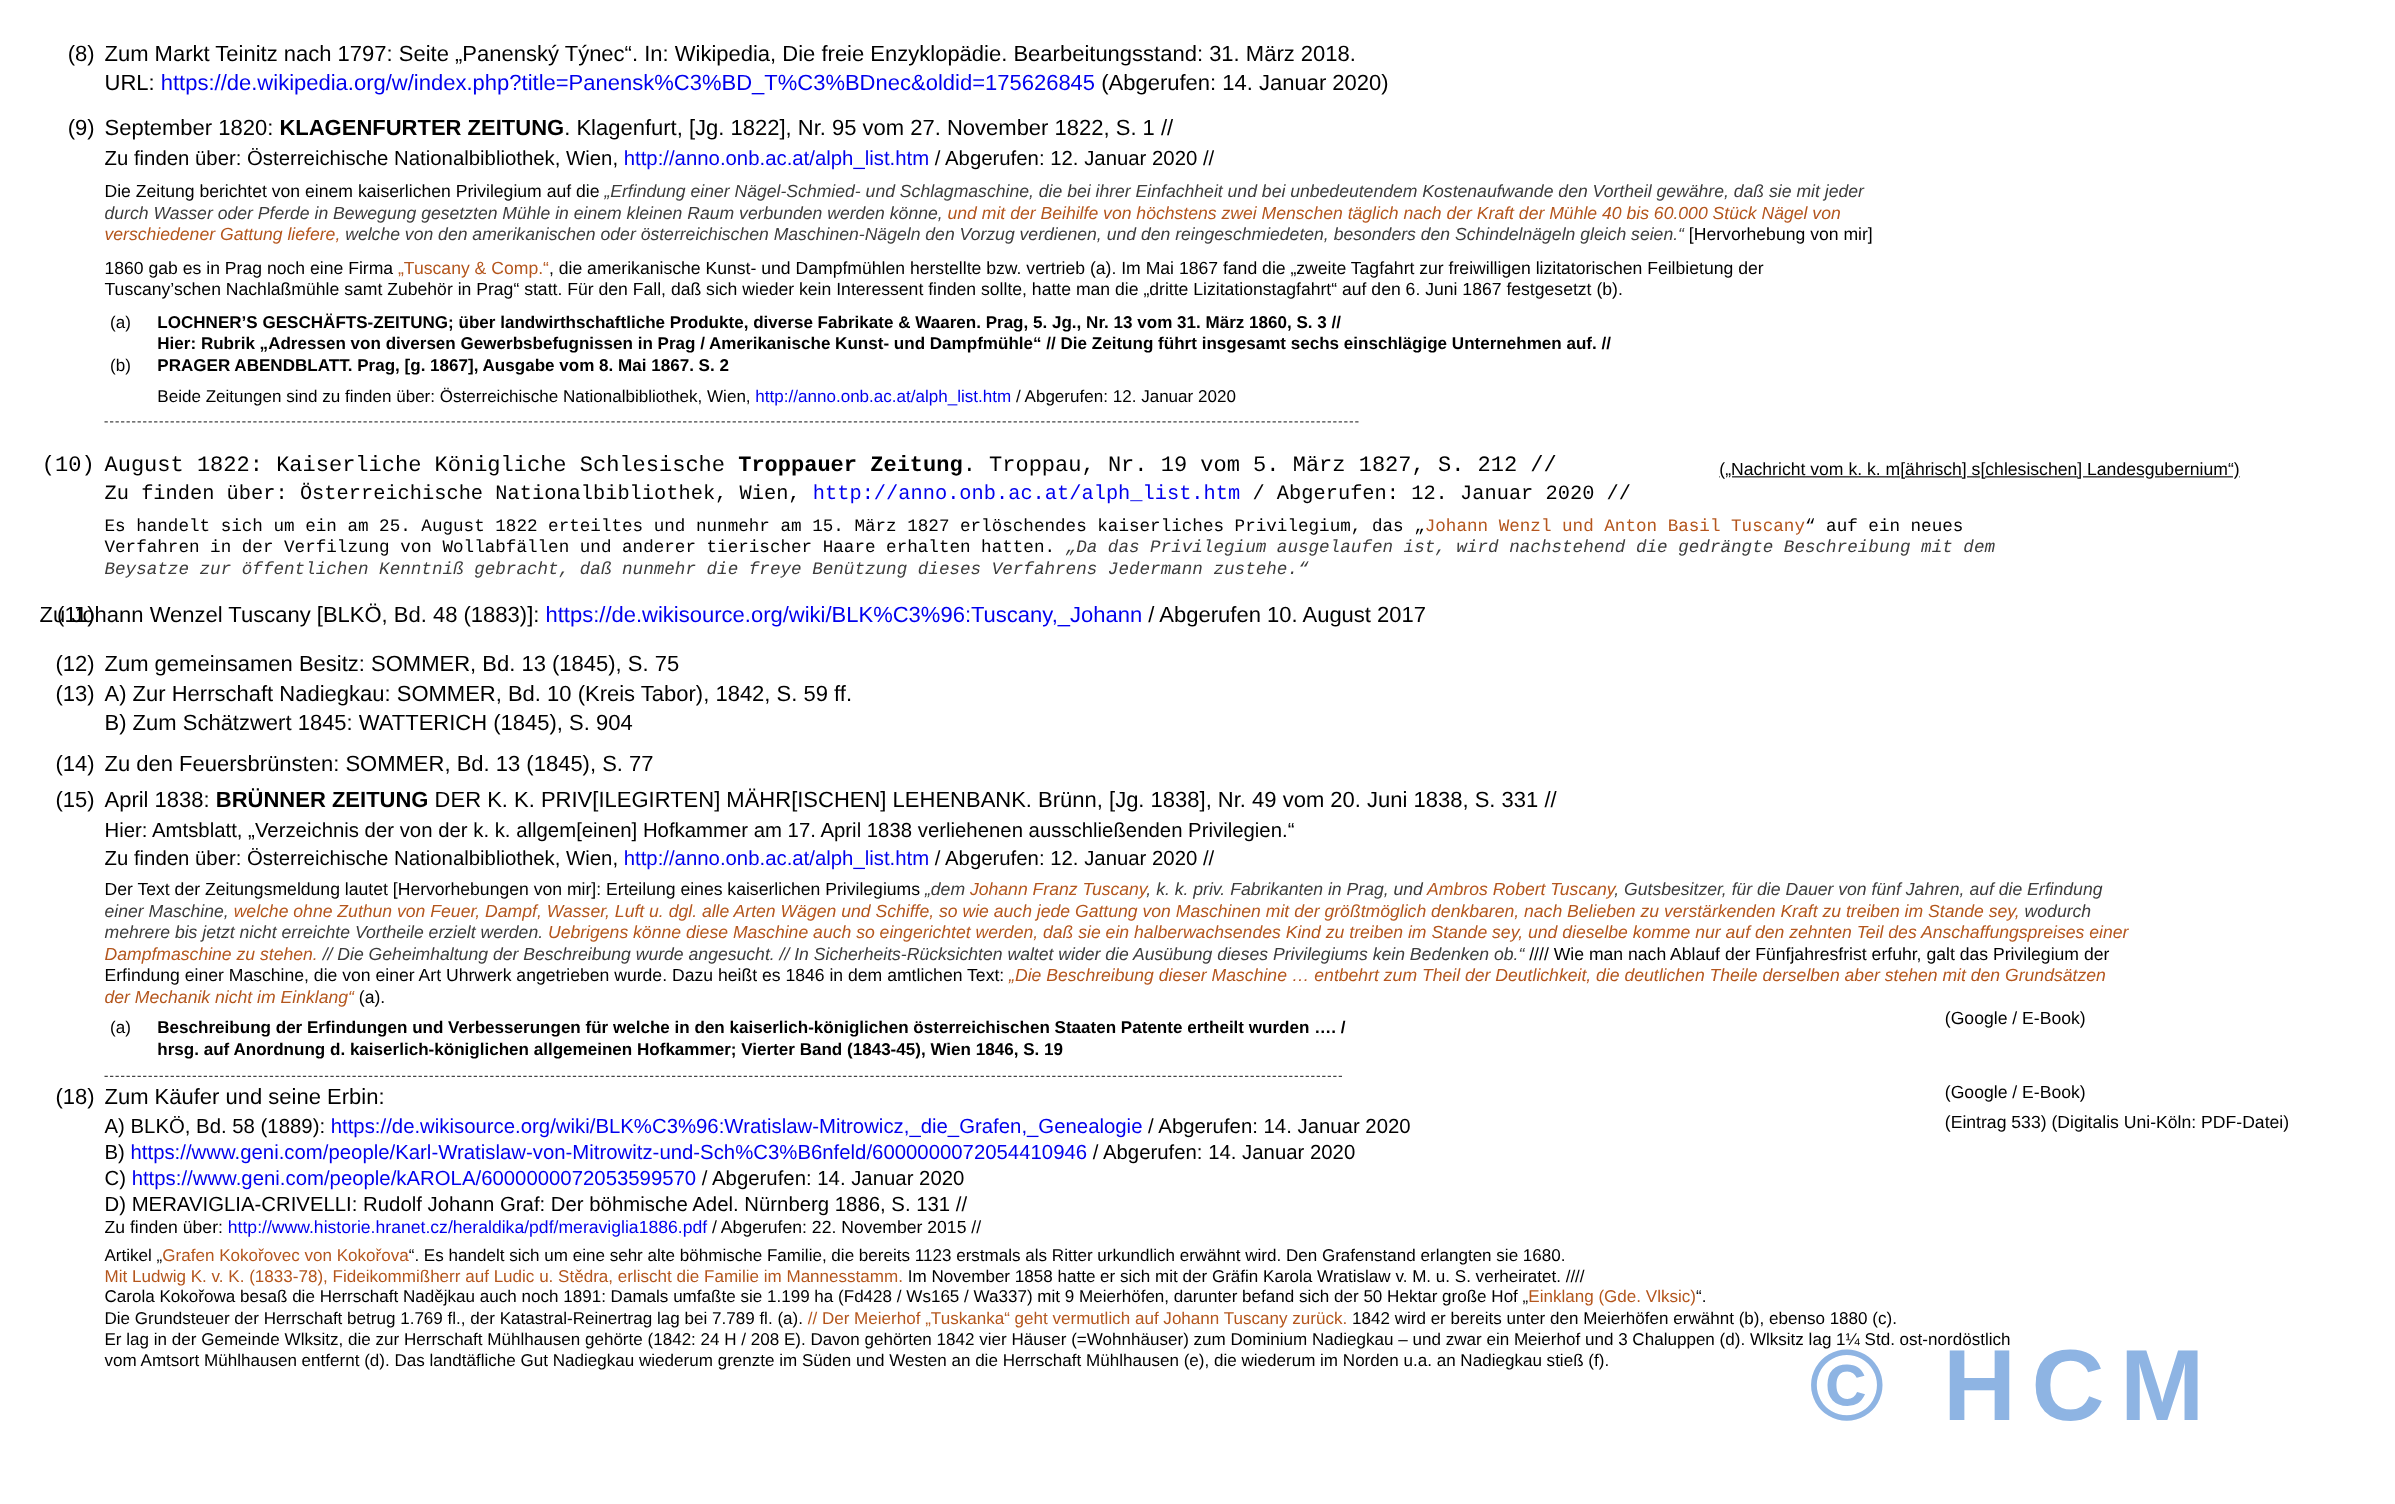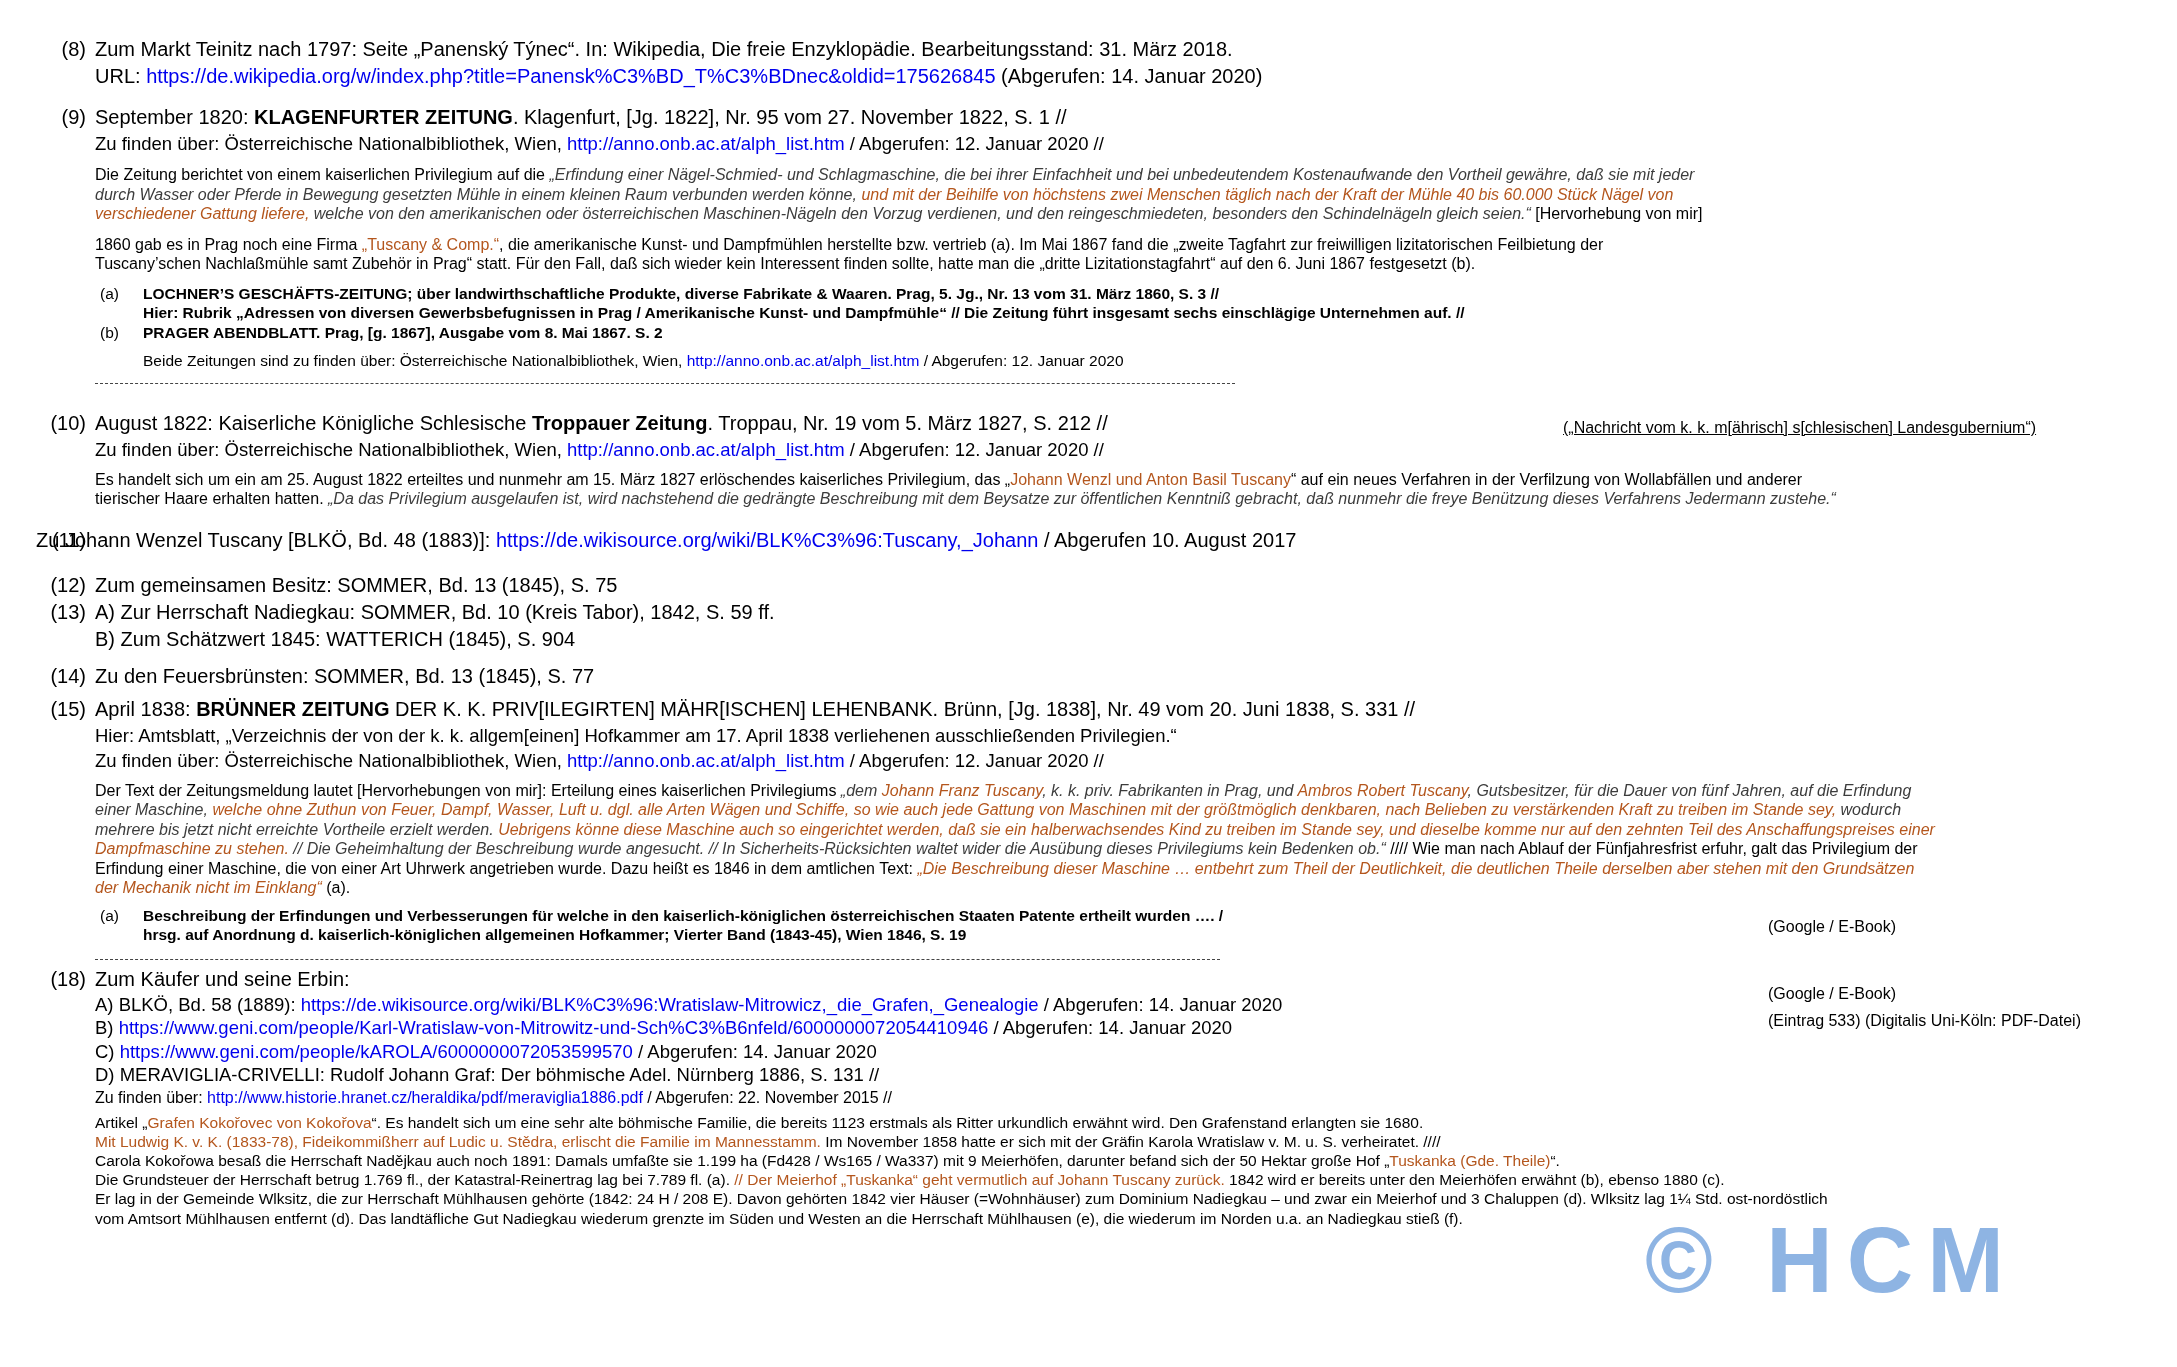--- a/index.html
+++ b/index.html
@@ -60,21 +60,21 @@
     <div class="fnrow f15">
       <span class="fnlabel">(b)</span>
       <div class="fntext">
         <div>PRAGER ABENDBLATT. Prag, [g. 1867], Ausgabe vom 8. Mai 1867. S. 2</div>
       </div>
     </div>
     <div class="f15" style="margin-top:9px;margin-left:48px;"><span>Beide Zeitungen sind zu finden über: Österreichische Nationalbibliothek, Wien, </span><a class="lnk">http://anno.onb.ac.at/alph_list.htm</a><span> / Abgerufen: 12. Januar 2020</span></div>
     <div class="sep"></div>
   </div>
 
-  <div class="row h" style="margin-top:26px;">
+  <div class="row h" style="margin-top:26px;font-family:Liberation Mono, monospace;">
     <span class="num">(10)</span>
     <div><span>August 1822: Kaiserliche Königliche Schlesische </span><span class="b">Troppauer Zeitung</span><span>. Troppau, Nr. 19 vom 5. März 1827, S. 212 //</span></div>
     <div class="sub"><span>Zu finden über: Österreichische Nationalbibliothek, Wien, </span><a class="lnk">http://anno.onb.ac.at/alph_list.htm</a><span> / Abgerufen: 12. Januar 2020 //</span></div>
     <div class="p16" style="margin-top:8px;max-width:1765px;">
       <span>Es handelt sich um ein am 25. August 1822 erteiltes und nunmehr am 15. März 1827 erlöschendes kaiserliches Privilegium, das „</span><span class="or">Johann Wenzl und Anton Basil Tuscany</span><span>“ auf ein neues Verfahren in der Verfilzung von Wollabfällen und anderer tierischer Haare erhalten hatten. </span><span class="it">„Da das Privilegium ausgelaufen ist, wird nachstehend die gedrängte Beschreibung mit dem Beysatze zur öffentlichen Kenntniß gebracht, daß nunmehr die freye Benützung dieses Verfahrens Jedermann zustehe.“</span>
     </div>
   </div>
 
   <div class="row h" style="margin-top:18px;padding-left:36px;">
     <span class="num">(11)</span>
@@ -121,21 +121,21 @@
     <span class="num">(18)</span>
     <div>Zum Käufer und seine Erbin:</div>
     <div class="sub" style="line-height:23.5px;"><span>A) BLKÖ, Bd. 58 (1889): </span><a class="lnk">https://de.wikisource.org/wiki/BLK%C3%96:Wratislaw-Mitrowicz,_die_Grafen,_Genealogie</a><span> / Abgerufen: 14. Januar 2020</span></div>
     <div class="sub" style="line-height:23.5px;"><span>B) </span><a class="lnk">https://www.geni.com/people/Karl-Wratislaw-von-Mitrowitz-und-Sch%C3%B6nfeld/6000000072054410946</a><span> / Abgerufen: 14. Januar 2020</span></div>
     <div class="sub" style="line-height:23.5px;"><span>C) </span><a class="lnk">https://www.geni.com/people/kAROLA/6000000072053599570</a><span> / Abgerufen: 14. Januar 2020</span></div>
     <div class="sub" style="line-height:23.5px;">D) MERAVIGLIA-CRIVELLI: Rudolf Johann Graf: Der böhmische Adel. Nürnberg 1886, S. 131 //</div>
     <div class="p16" style="line-height:21px;"><span>Zu finden über: </span><a class="lnk">http://www.historie.hranet.cz/heraldika/pdf/meraviglia1886.pdf</a><span> / Abgerufen: 22. November 2015 //</span></div>
     <div class="f15" style="margin-top:5px;line-height:19.2px;">
       <div><span>Artikel „</span><span class="or">Grafen Kokořovec von Kokořova</span><span>“. Es handelt sich um eine sehr alte böhmische Familie, die bereits 1123 erstmals als Ritter urkundlich erwähnt wird. Den Grafenstand erlangten sie 1680.</span></div>
       <div><span class="or">Mit Ludwig K. v. K. (1833-78), Fideikommißherr auf Ludic u. Stědra, erlischt die Familie im Mannesstamm.</span><span> Im November 1858 hatte er sich mit der Gräfin Karola Wratislaw v. M. u. S. verheiratet. ////</span></div>
-      <div><span>Carola Kokořowa besaß die Herrschaft Nadějkau auch noch 1891: Damals umfaßte sie 1.199 ha (Fd428 / Ws165 / Wa337) mit 9 Meierhöfen, darunter befand sich der 50 Hektar große Hof „</span><span class="or">Tuskanka (Gde. Theile)</span><span>“.</span></div>
+      <div><span>Carola Kokořowa besaß die Herrschaft Nadějkau auch noch 1891: Damals umfaßte sie 1.199 ha (Fd428 / Ws165 / Wa337) mit 9 Meierhöfen, darunter befand sich der 50 Hektar große Hof „</span><span class="or">Einklang (Gde. Vlksic)</span><span>“.</span></div>
       <div><span>Die Grundsteuer der Herrschaft betrug 1.769 fl., der Katastral-Reinertrag lag bei 7.789 fl. (a). </span><span class="or">// Der Meierhof „Tuskanka“ geht vermutlich auf Johann Tuscany zurück.</span><span> 1842 wird er bereits unter den Meierhöfen erwähnt (b), ebenso 1880 (c).</span></div>
       <div>Er lag in der Gemeinde Wlksitz, die zur Herrschaft Mühlhausen gehörte (1842: 24 H / 208 E). Davon gehörten 1842 vier Häuser (=Wohnhäuser) zum Dominium Nadiegkau – und zwar ein Meierhof und 3 Chaluppen (d). Wlksitz lag 1¼ Std. ost-nordöstlich</div>
       <div>vom Amtsort Mühlhausen entfernt (d). Das landtäfliche Gut Nadiegkau wiederum grenzte im Süden und Westen an die Herrschaft Mühlhausen (e), die wiederum im Norden u.a. an Nadiegkau stieß (f).</div>
     </div>
   </div>
 
 </div>
 
 <div class="rnote" style="left:1563px;top:418px;text-decoration:underline;">(„Nachricht vom k. k. m[ährisch] s[chlesischen] Landesgubernium“)</div>
 <div class="rnote" style="left:1768px;top:917px;">(Google / E-Book)</div>

